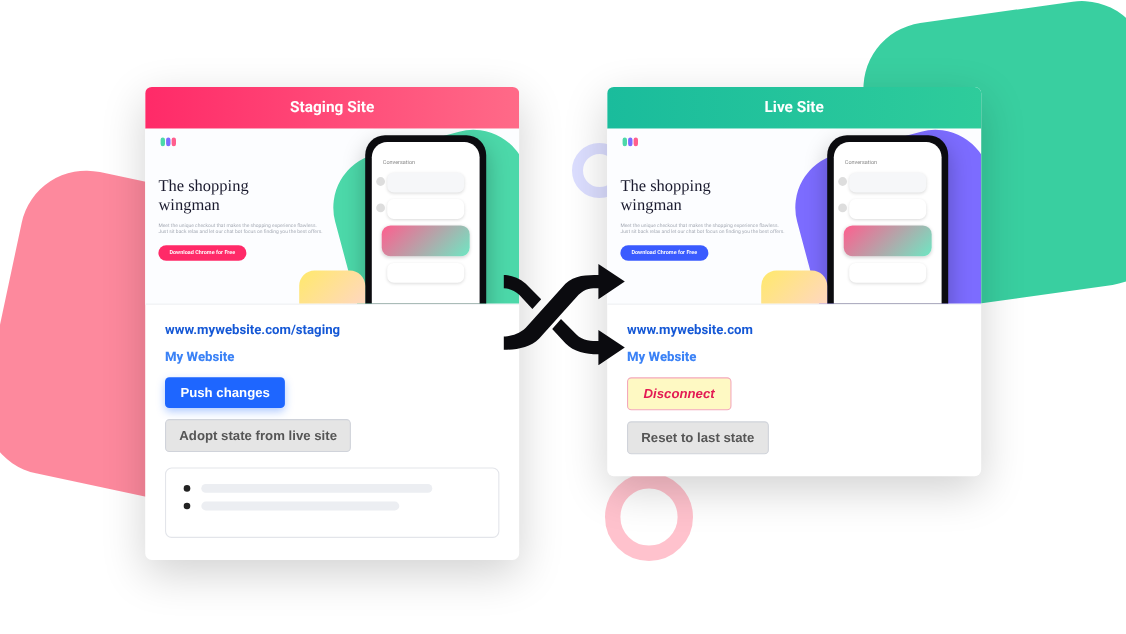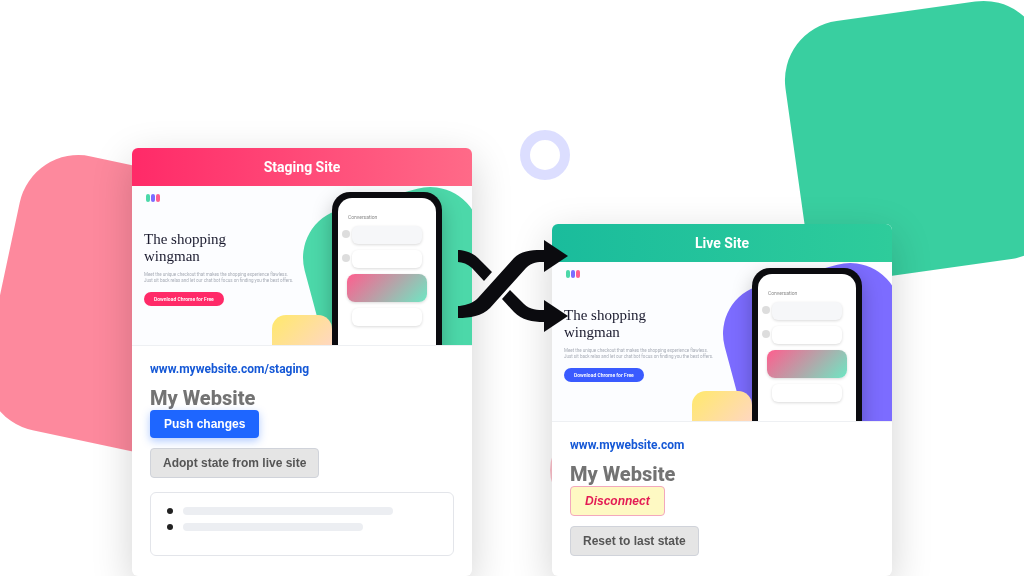--- a/index.html
+++ b/index.html
@@ -9,22 +9,22 @@
   }
   
   .blob { position: absolute; border-radius: 40px; transform: rotate(12deg); z-index: 0; }
   .blob-pink { width: 280px; height: 280px; left: 0px; top: 170px; background: #fc6c85; opacity: 0.8; border-radius: 60px; }
   .blob-green { width: 260px; height: 260px; right: -30px; top: 10px; background: #2ecc9b; opacity: 0.95; border-radius: 60px; transform: rotate(-8deg); }
   .circle-outline { position: absolute; border-radius: 50%; z-index: 0; }
   .circle-purple { width: 50px; height: 50px; left: 520px; top: 130px; border: 10px solid #c5c8ff; opacity: 0.6; }
   .circle-red { width: 80px; height: 80px; left: 550px; top: 430px; border: 14px solid #ffb3c0; opacity: 0.8; }
 
   .stage {
-    position: relative; width: 100%; height: 100%; display: flex; align-items: flex-end; justify-content: center;
-    gap: 80px; padding-top: 52px; z-index: 2;
+    position: relative; width: 100%; height: 100%; display: flex; align-items: flex-start; justify-content: center;
+    gap: 80px; padding-top: 79px; z-index: 2;
   }
   .card {
     position: relative; width: 340px; background: #fff; border-radius: 6px;
     box-shadow: 0 12px 40px rgba(0,0,0,0.18);
     overflow: hidden; z-index: 3;
     display: flex; flex-direction: column;
   }
   .card-header {
     height: 38px; display: flex; align-items: center; justify-content: center;
     color: #fff; font-weight: 700; font-size: 14px;
@@ -72,21 +72,21 @@
   .topnav .logo { width: 14px; height: 8px; display: flex; gap: 1px; }
   .logo span { display:block; width:4px; height:8px; border-radius:2px; }
   .logo span:nth-child(1){ background:#4cd8a9;} .logo span:nth-child(2){ background:#7c6cff;} .logo span:nth-child(3){ background:#ff5e8e;}
   .topnav .navline { margin-left:auto; display:flex; gap:6px;}
   .navline i { display:block; width:14px; height:2px; background:#e2e4ea; }
   .screenshot .corner { position:absolute; left:50%; transform:translateX(-50%); bottom:-30px; width:60px; height:60px; border-radius:14px; background: linear-gradient(135deg,#ffe96b,#ffd1dc); }
 
   
   .body { padding: 16px 18px 20px 18px; }
   .url { color: #1558d6; font-weight: 700; font-size: 12px; margin-bottom: 10px; }
-  .title { font-size: 20px; font-weight: 800; color: #737373; }
+  .title { font-size: 12px; font-weight: 800; color: #3b82f6; margin-bottom: 12px; }
   .btn {
     display: inline-flex; align-items: center; padding: 7px 14px; font-size: 12px; font-weight: 700;
     border-radius: 4px; cursor: pointer; border: none; margin-bottom: 10px;
   }
   .btn-primary { background: #1e66ff; color: #fff; box-shadow: 0 3px 8px rgba(30,102,255,0.35); }
   .btn-disconnect { background: #fef9c3; color: #e31b54; border: 1px solid #f3a8bd; font-style: italic; }
   .btn-grey {
     display: inline-flex; align-items: center; padding: 7px 12px; font-size: 12px; font-weight: 600;
     border-radius: 4px; cursor: pointer; border: 1px solid #d0d3da; background: #e5e5e5; color: #555;
   }

